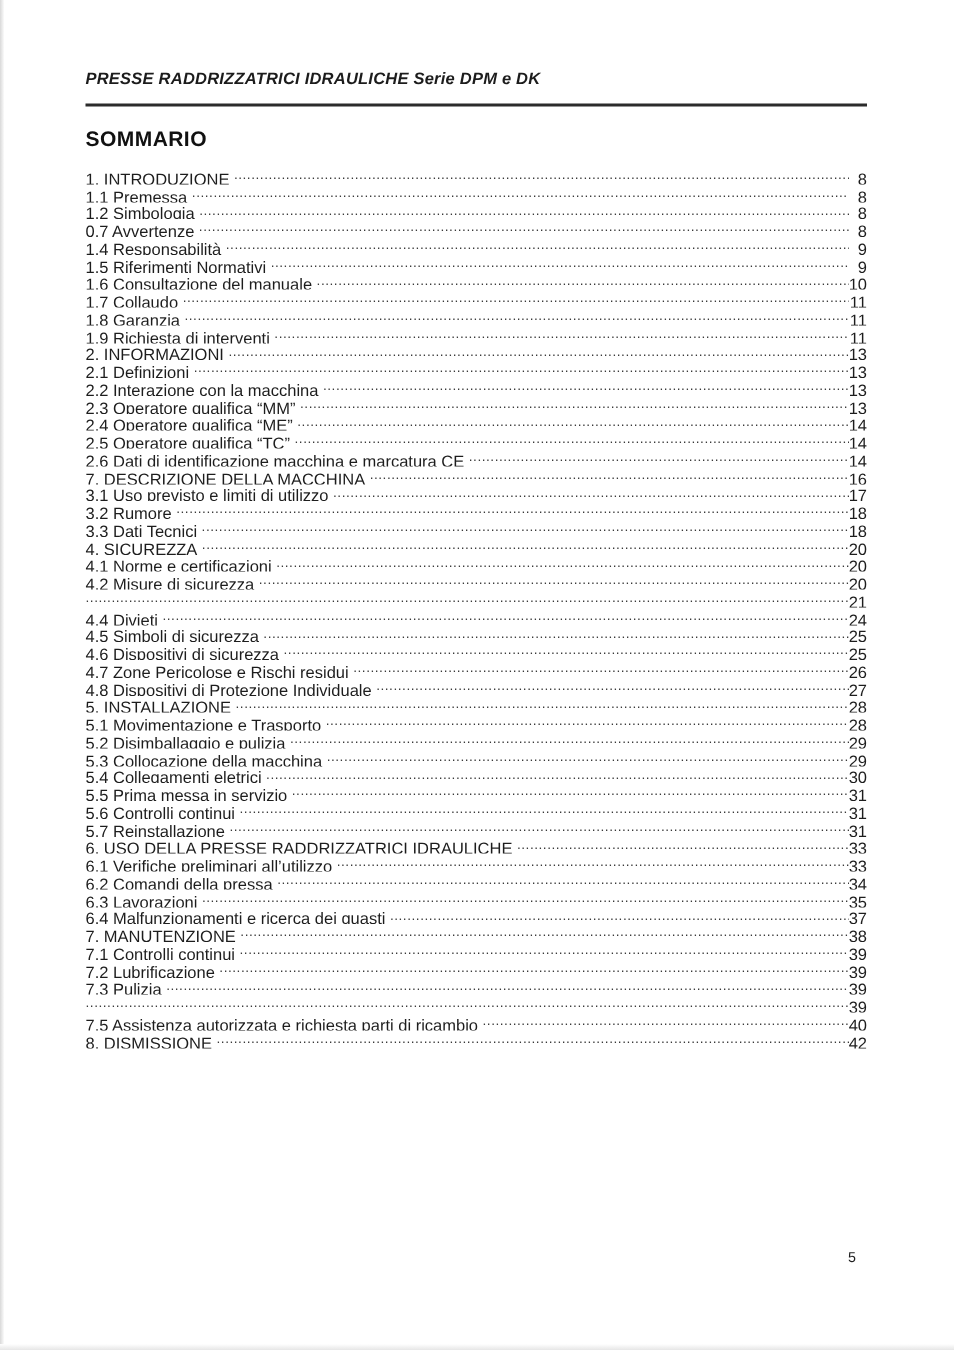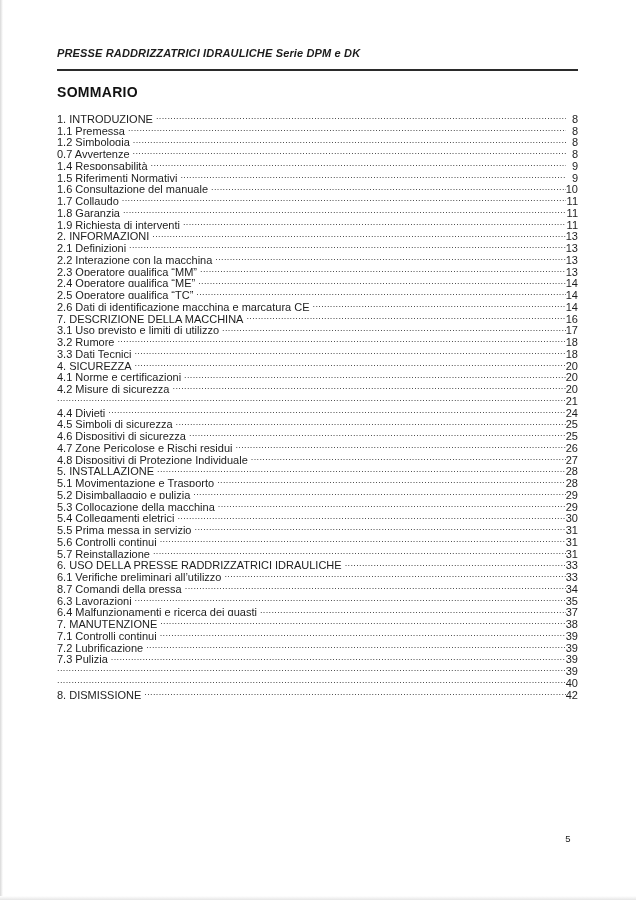--- a/index.html
+++ b/index.html
@@ -325,21 +325,21 @@
         <span class="lbl">6. USO DELLA PRESSE RADDRIZZATRICI IDRAULICHE</span>
         <span class="leader"></span>
         <span class="pg">33</span>
       </div>
       <div class="toc-entry">
         <span class="lbl">6.1 Verifiche preliminari all’utilizzo</span>
         <span class="leader"></span>
         <span class="pg">33</span>
       </div>
       <div class="toc-entry">
-        <span class="lbl">8.7 Comandi della pressa</span>
+        <span class="lbl">6.2 Comandi della pressa</span>
         <span class="leader"></span>
         <span class="pg">34</span>
       </div>
       <div class="toc-entry">
         <span class="lbl">6.3 Lavorazioni</span>
         <span class="leader"></span>
         <span class="pg">35</span>
       </div>
       <div class="toc-entry">
         <span class="lbl">6.4 Malfunzionamenti e ricerca dei guasti</span>
@@ -364,20 +364,21 @@
       <div class="toc-entry">
         <span class="lbl">7.3 Pulizia</span>
         <span class="leader"></span>
         <span class="pg">39</span>
       </div>
       <div class="toc-entry">
         <span class="leader"></span>
         <span class="pg">39</span>
       </div>
       <div class="toc-entry">
+        <span class="lbl">7.5 Assistenza autorizzata e richiesta parti di ricambio</span>
         <span class="leader"></span>
         <span class="pg">40</span>
       </div>
       <div class="toc-entry">
         <span class="lbl">8. DISMISSIONE</span>
         <span class="leader"></span>
         <span class="pg">42</span>
       </div>
     </div>
 

